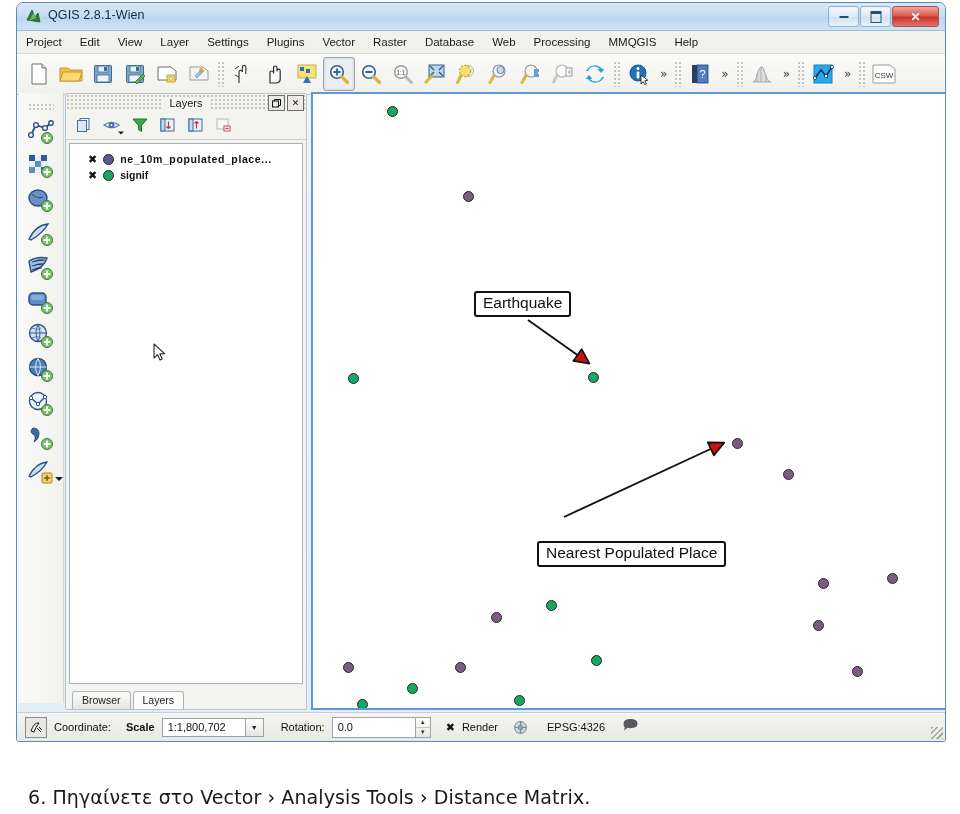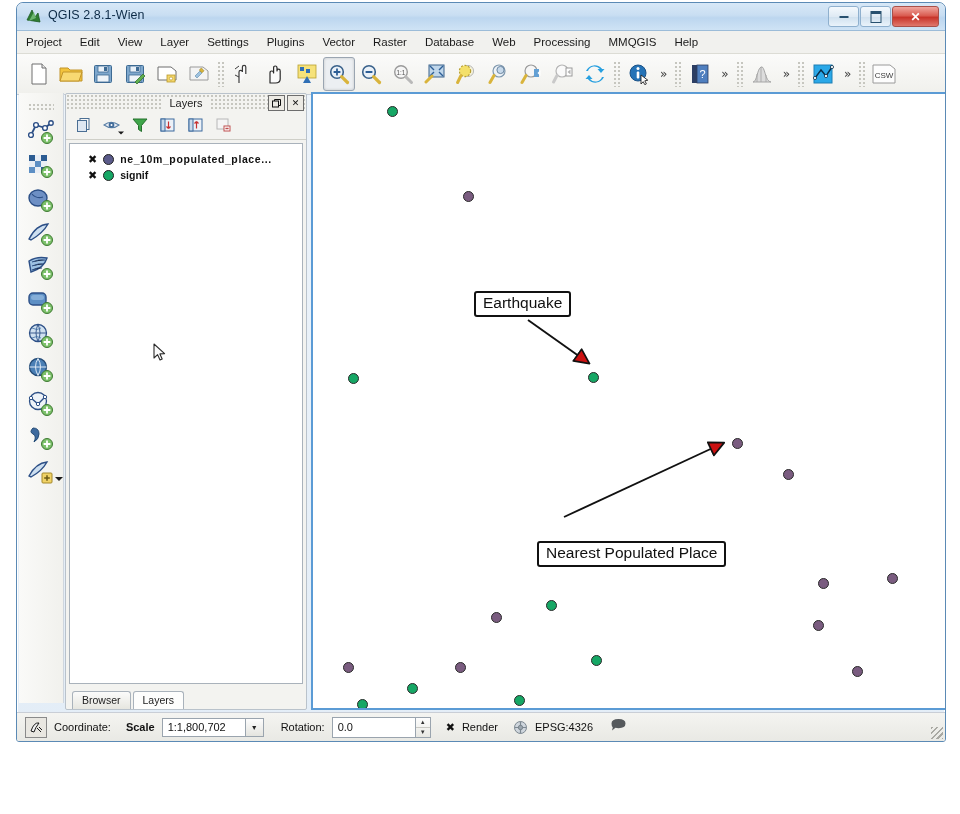--- a/index.html
+++ b/index.html
@@ -637,33 +637,34 @@
         <div class="sb-label" style="margin-left:10px;">Rotation:</div>
         <div style="display:flex;">
           <div class="sb-field" style="width:72px; height:19px;">0.0</div>
           <div class="spin">
             <div>▲</div>
             <div>▼</div>
           </div>
         </div>
         <div class="sb-label" style="margin-left:8px; font-weight:bold; font-family:'DejaVu Sans', sans-serif;">✖</div>
         <div class="sb-label">Render</div>
-        <div style="margin-left:8px; display:flex; align-items:center; gap:7px;">
+        <div style="margin-left:8px; display:flex; align-items:center; gap:19px;">
           <svg width="15" height="15" viewBox="0 0 15 15">
             <circle cx="7.5" cy="7.5" r="6" fill="#cfd6dd" stroke="#7d8891" stroke-width="1"></circle>
             <path d="M1.5 7.5 h12 M7.5 1.5 v12" stroke="#7d8891" stroke-width="1.2"></path>
             <circle cx="7.5" cy="7.5" r="2.2" fill="#9aa5ae" stroke="#6d7880" stroke-width=".8"></circle>
           </svg>
           <span class="sb-label">EPSG:4326</span>
         </div>
         <div style="margin-left:10px;">
           <svg width="17" height="14" viewBox="0 0 17 14">
             <path d="M8.5 1 q7 0 7 4.6 q0 4.6 -7 4.6 q-1.6 0 -3-0.4 L2 12.6 l0.8-3 Q1.5 8.2 1.5 5.6 Q1.5 1 8.5 1 z" fill="#55595c"></path>
           </svg>
         </div>
         <div class="resize-grip"></div>
       </div>
 
     </div>
   </div>
 
+  <div class="caption">6. Πηγαίνετε στο Vector › Analysis Tools › Distance Matrix.</div>
 
 </div>
 
 </body></html>

